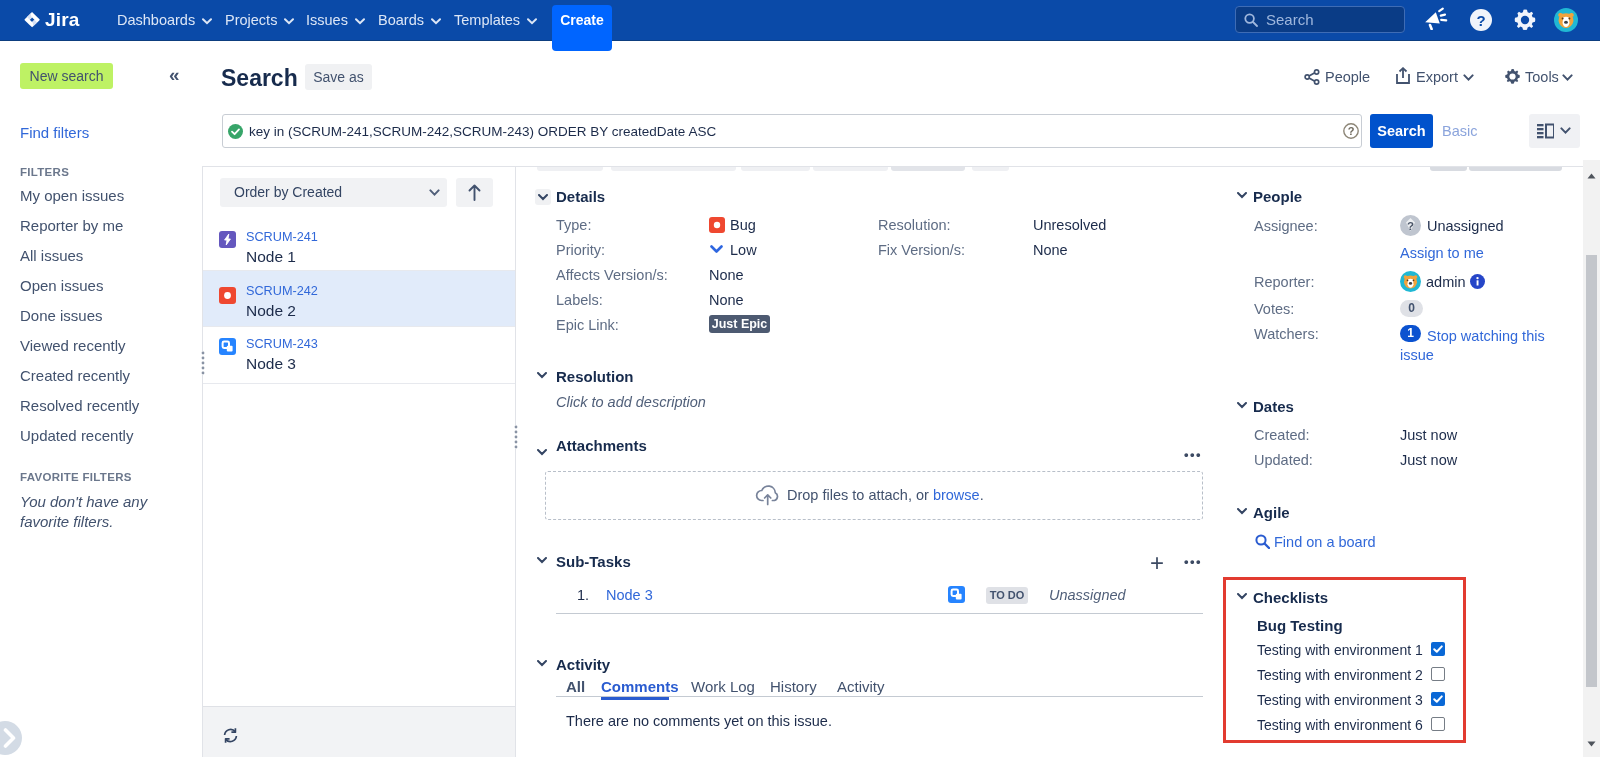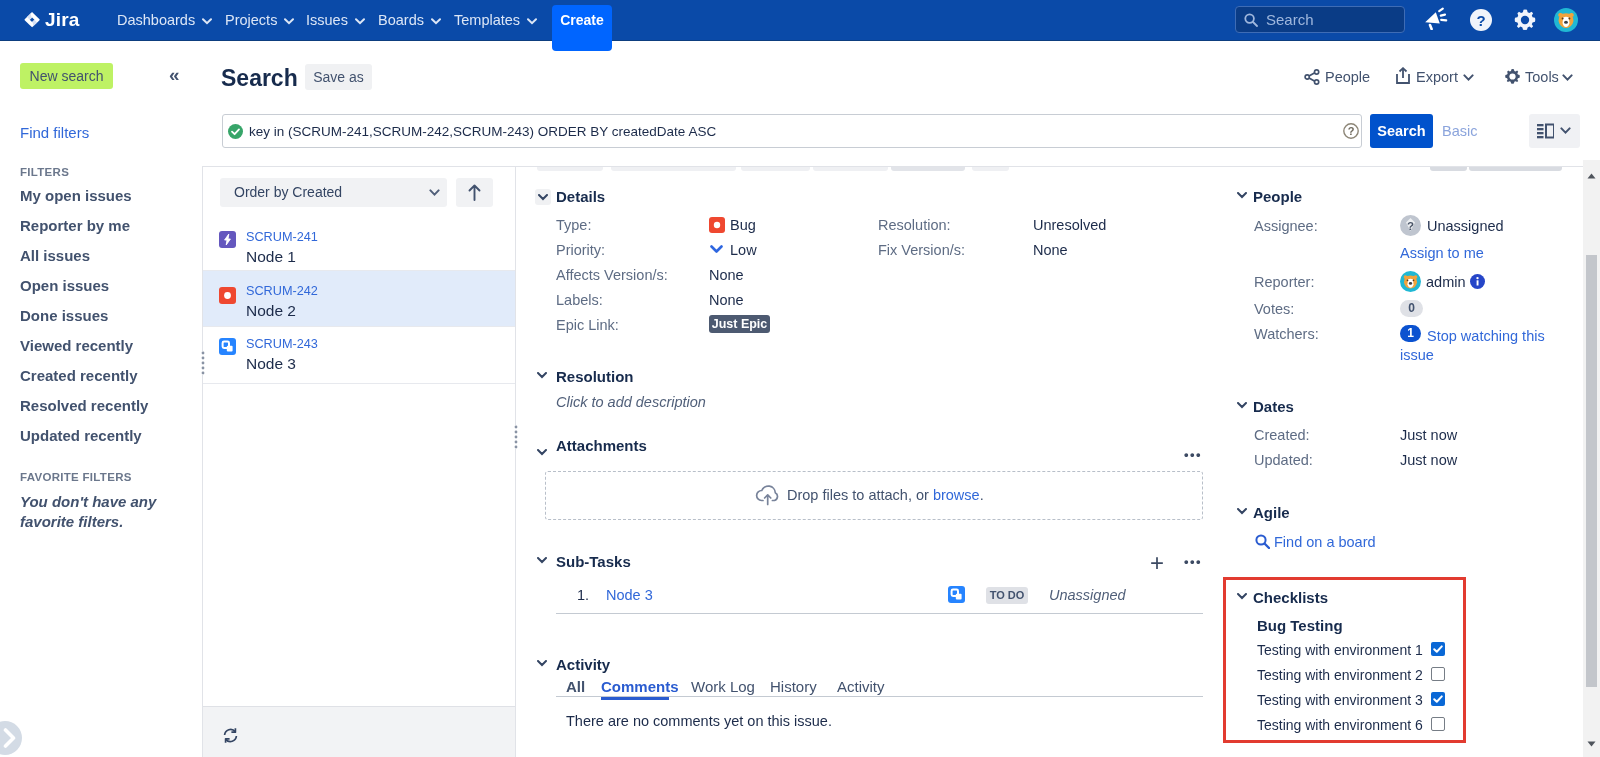--- a/index.html
+++ b/index.html
@@ -17,21 +17,21 @@
 #navsearch { position:absolute; left:1235px; top:6px; width:170px; height:27px; background:#0a3c86;
   border:1px solid #3e6cb5; border-radius:4px; color:#9fb7dd; font-size:15px; line-height:25px; }
 
 
 .lbl { position:absolute; color:#5e6c84; font-size:14.5px; }
 .val { position:absolute; color:#1c2b4a; font-size:14.5px; }
 .link { color:#3168d9; text-decoration:none; }
 .sechead { position:absolute; font-size:15px; font-weight:bold; color:#172b4d; }
 .ital { font-style:italic; }
 .graybtn { position:absolute; background:#f0f1f4; border-radius:3px; color:#42526e; font-size:14px; }
-.sideitem { position:absolute; color:#42526e; font-size:15px;font-weight:bold; }
+.sideitem { position:absolute; color:#42526e; font-size:15px; }
 .dots3 { position:absolute; color:#3c4a63; font-size:13px; font-weight:bold; letter-spacing:1.5px; }
 </style>
 </head>
 <body>
 
 <div id="nav">
   <svg style="position:absolute;left:24px;top:11px" width="16" height="17" viewBox="0 0 32 34">
     <path fill="#fff" d="M31 16.6 L17.5 3.5 L16.2 2.2 L6 12 L1.4 16.6 C0.9 17.1 0.9 17.9 1.4 18.4 L10.7 27.4 L16.2 32.7 L26.3 22.9 L26.5 22.8 L31 18.4 C31.5 17.9 31.5 17.1 31 16.6 Z M16.2 21.8 L11.5 17.5 L16.2 13 L20.8 17.5 Z"></path>
     <path fill="#d6e0f3" d="M16.2 13 C13.2 10 13.1 5.2 16.1 2.2 L6 12 L11.5 17.4 Z"></path>
     <path fill="#d6e0f3" d="M20.9 17.4 L16.2 21.8 C19.2 24.8 19.2 29.7 16.2 32.7 L26.4 22.8 Z"></path>

